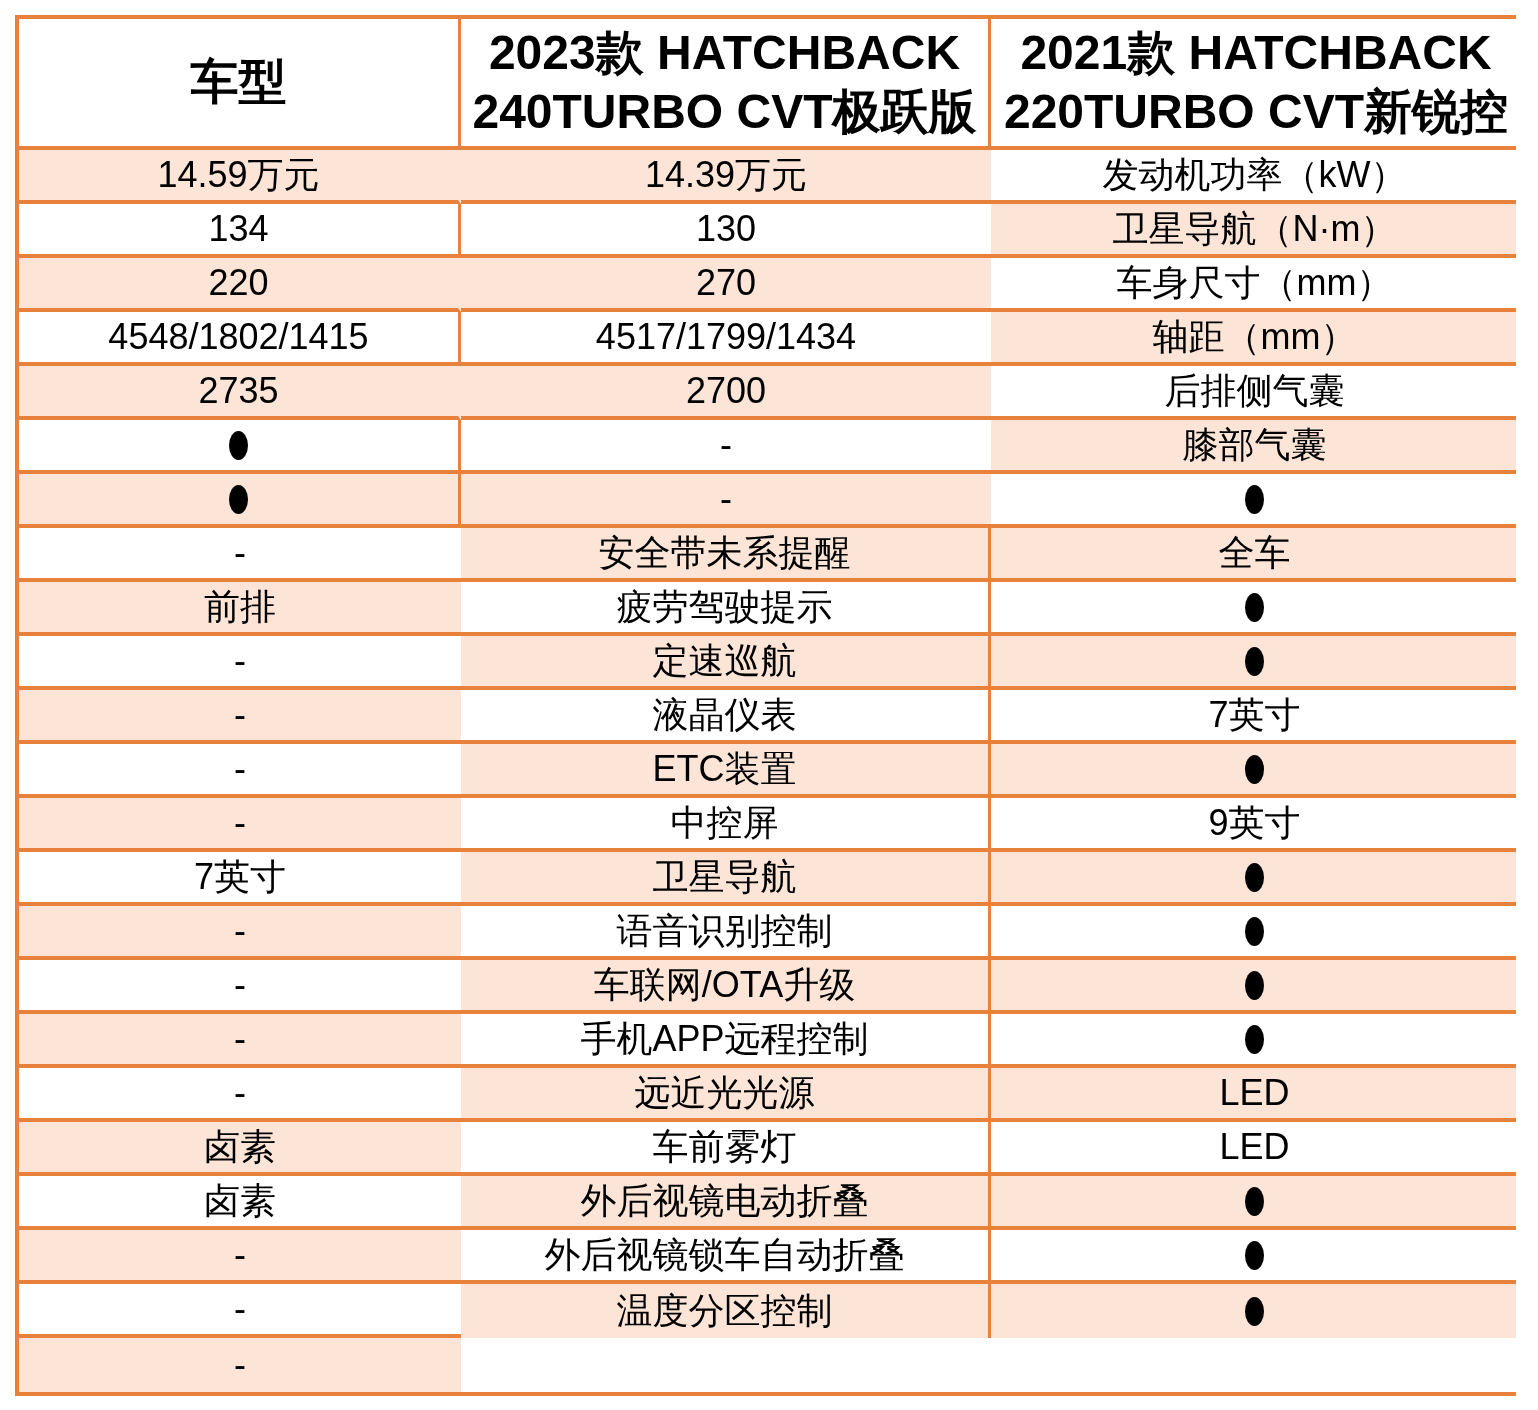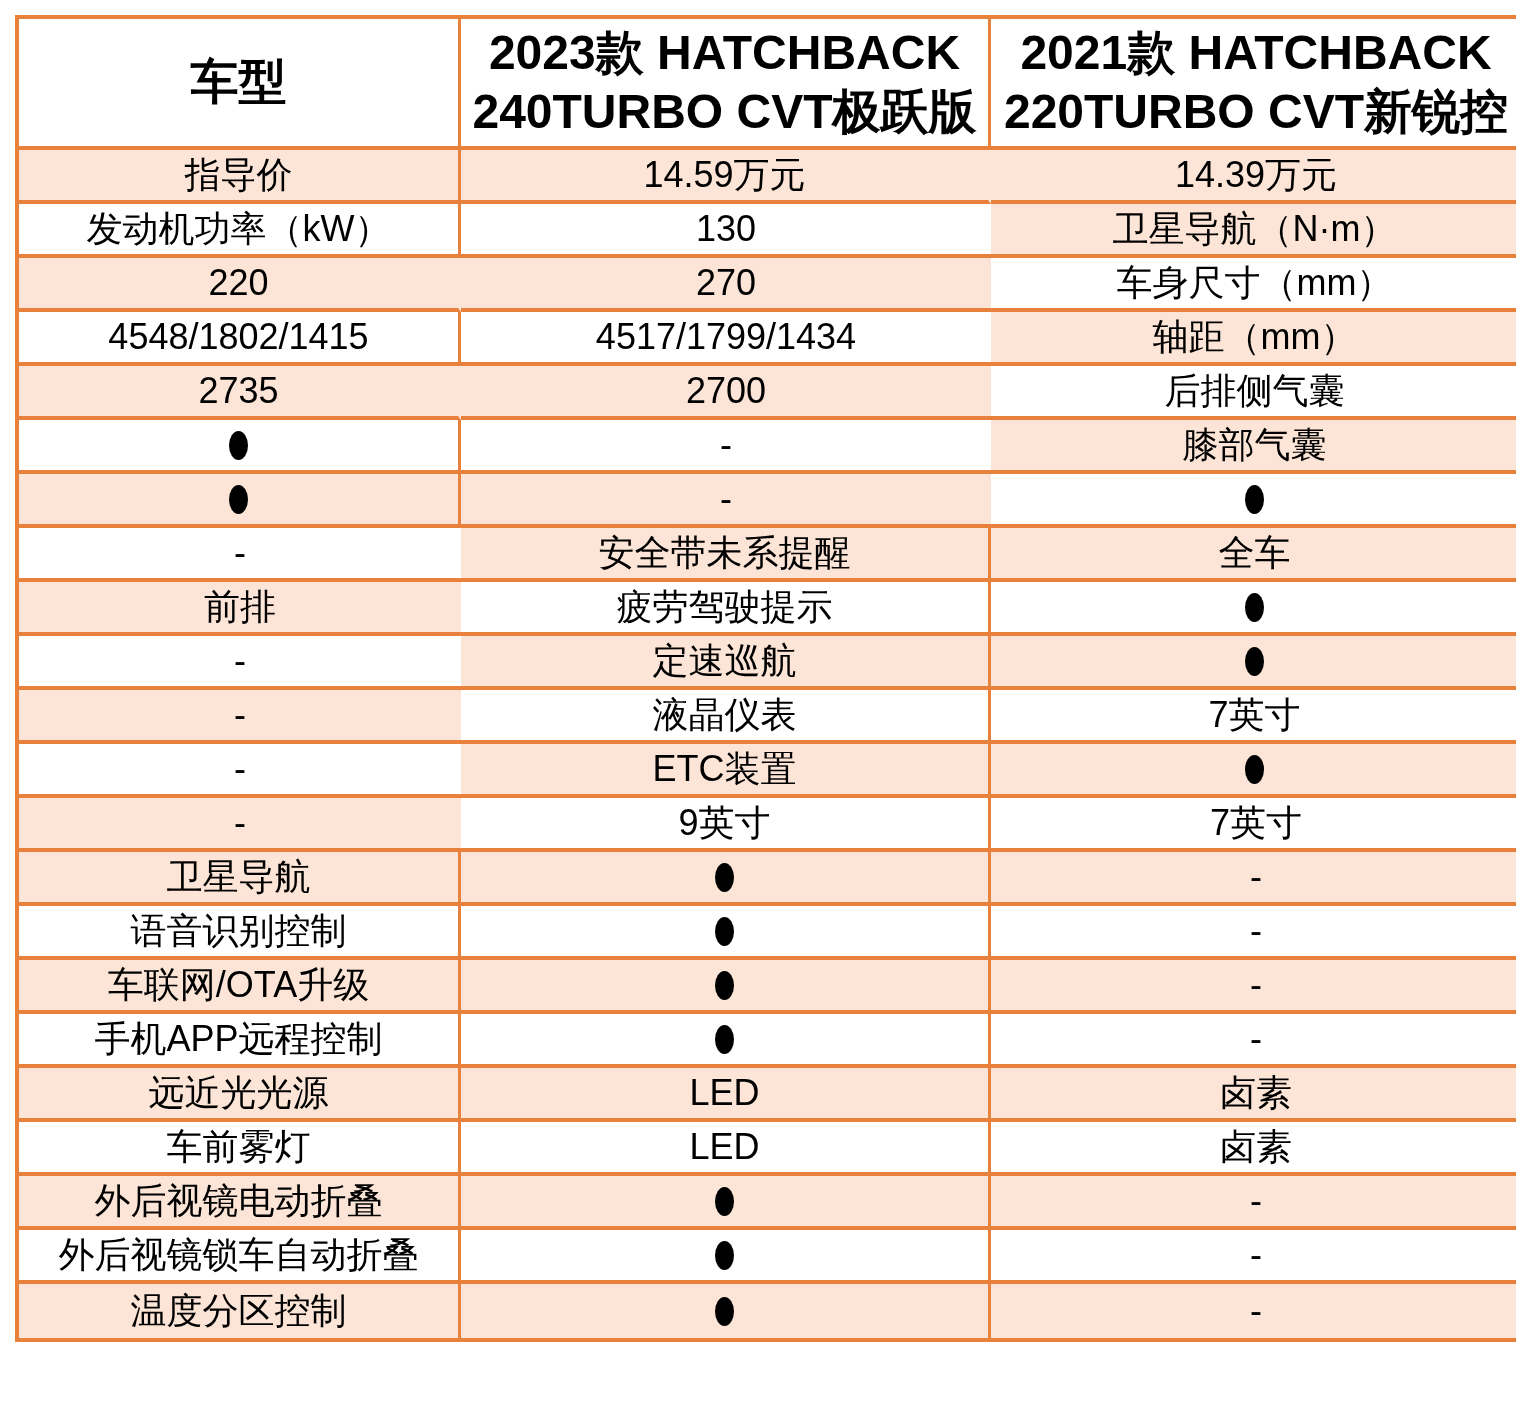--- a/index.html
+++ b/index.html
@@ -79,24 +79,24 @@
     <div class="cell hcell c2">
       <div class="hline">2023款 HATCHBACK</div>
       <div class="hline">240TURBO CVT极跃版</div>
     </div>
 
     <div class="cell hcell c3">
       <div class="hline">2021款 HATCHBACK</div>
       <div class="hline">220TURBO CVT新锐控</div>
     </div>
 
-  <div class="cell bcell c1 shaded">指导价</div>
       <div class="cell bcell c2 shaded nomid">14.59万元</div>
       <div class="cell bcell c3 shaded">14.39万元</div>
       <div class="cell bcell c1">发动机功率（kW）</div>
+      <div class="cell bcell c2">134</div>
       <div class="cell bcell c3">130</div>
       <div class="cell bcell c1 shaded">卫星导航（N·m）</div>
       <div class="cell bcell c2 shaded nomid">220</div>
       <div class="cell bcell c3 shaded">270</div>
       <div class="cell bcell c1">车身尺寸（mm）</div>
       <div class="cell bcell c2">4548/1802/1415</div>
       <div class="cell bcell c3">4517/1799/1434</div>
       <div class="cell bcell c1 shaded">轴距（mm）</div>
       <div class="cell bcell c2 shaded nomid">2735</div>
       <div class="cell bcell c3 shaded">2700</div>
@@ -128,20 +128,21 @@
       </div>
       <div class="cell bcell c3 shaded">-</div>
       <div class="cell bcell c1">液晶仪表</div>
       <div class="cell bcell c2">7英寸</div>
       <div class="cell bcell c3">-</div>
       <div class="cell bcell c1 shaded">ETC装置</div>
       <div class="cell bcell c2 shaded">
         <span class="dot"></span>
       </div>
       <div class="cell bcell c3 shaded">-</div>
+      <div class="cell bcell c1">中控屏</div>
       <div class="cell bcell c2">9英寸</div>
       <div class="cell bcell c3">7英寸</div>
       <div class="cell bcell c1 shaded">卫星导航</div>
       <div class="cell bcell c2 shaded">
         <span class="dot"></span>
       </div>
       <div class="cell bcell c3 shaded">-</div>
       <div class="cell bcell c1">语音识别控制</div>
       <div class="cell bcell c2">
         <span class="dot"></span>

